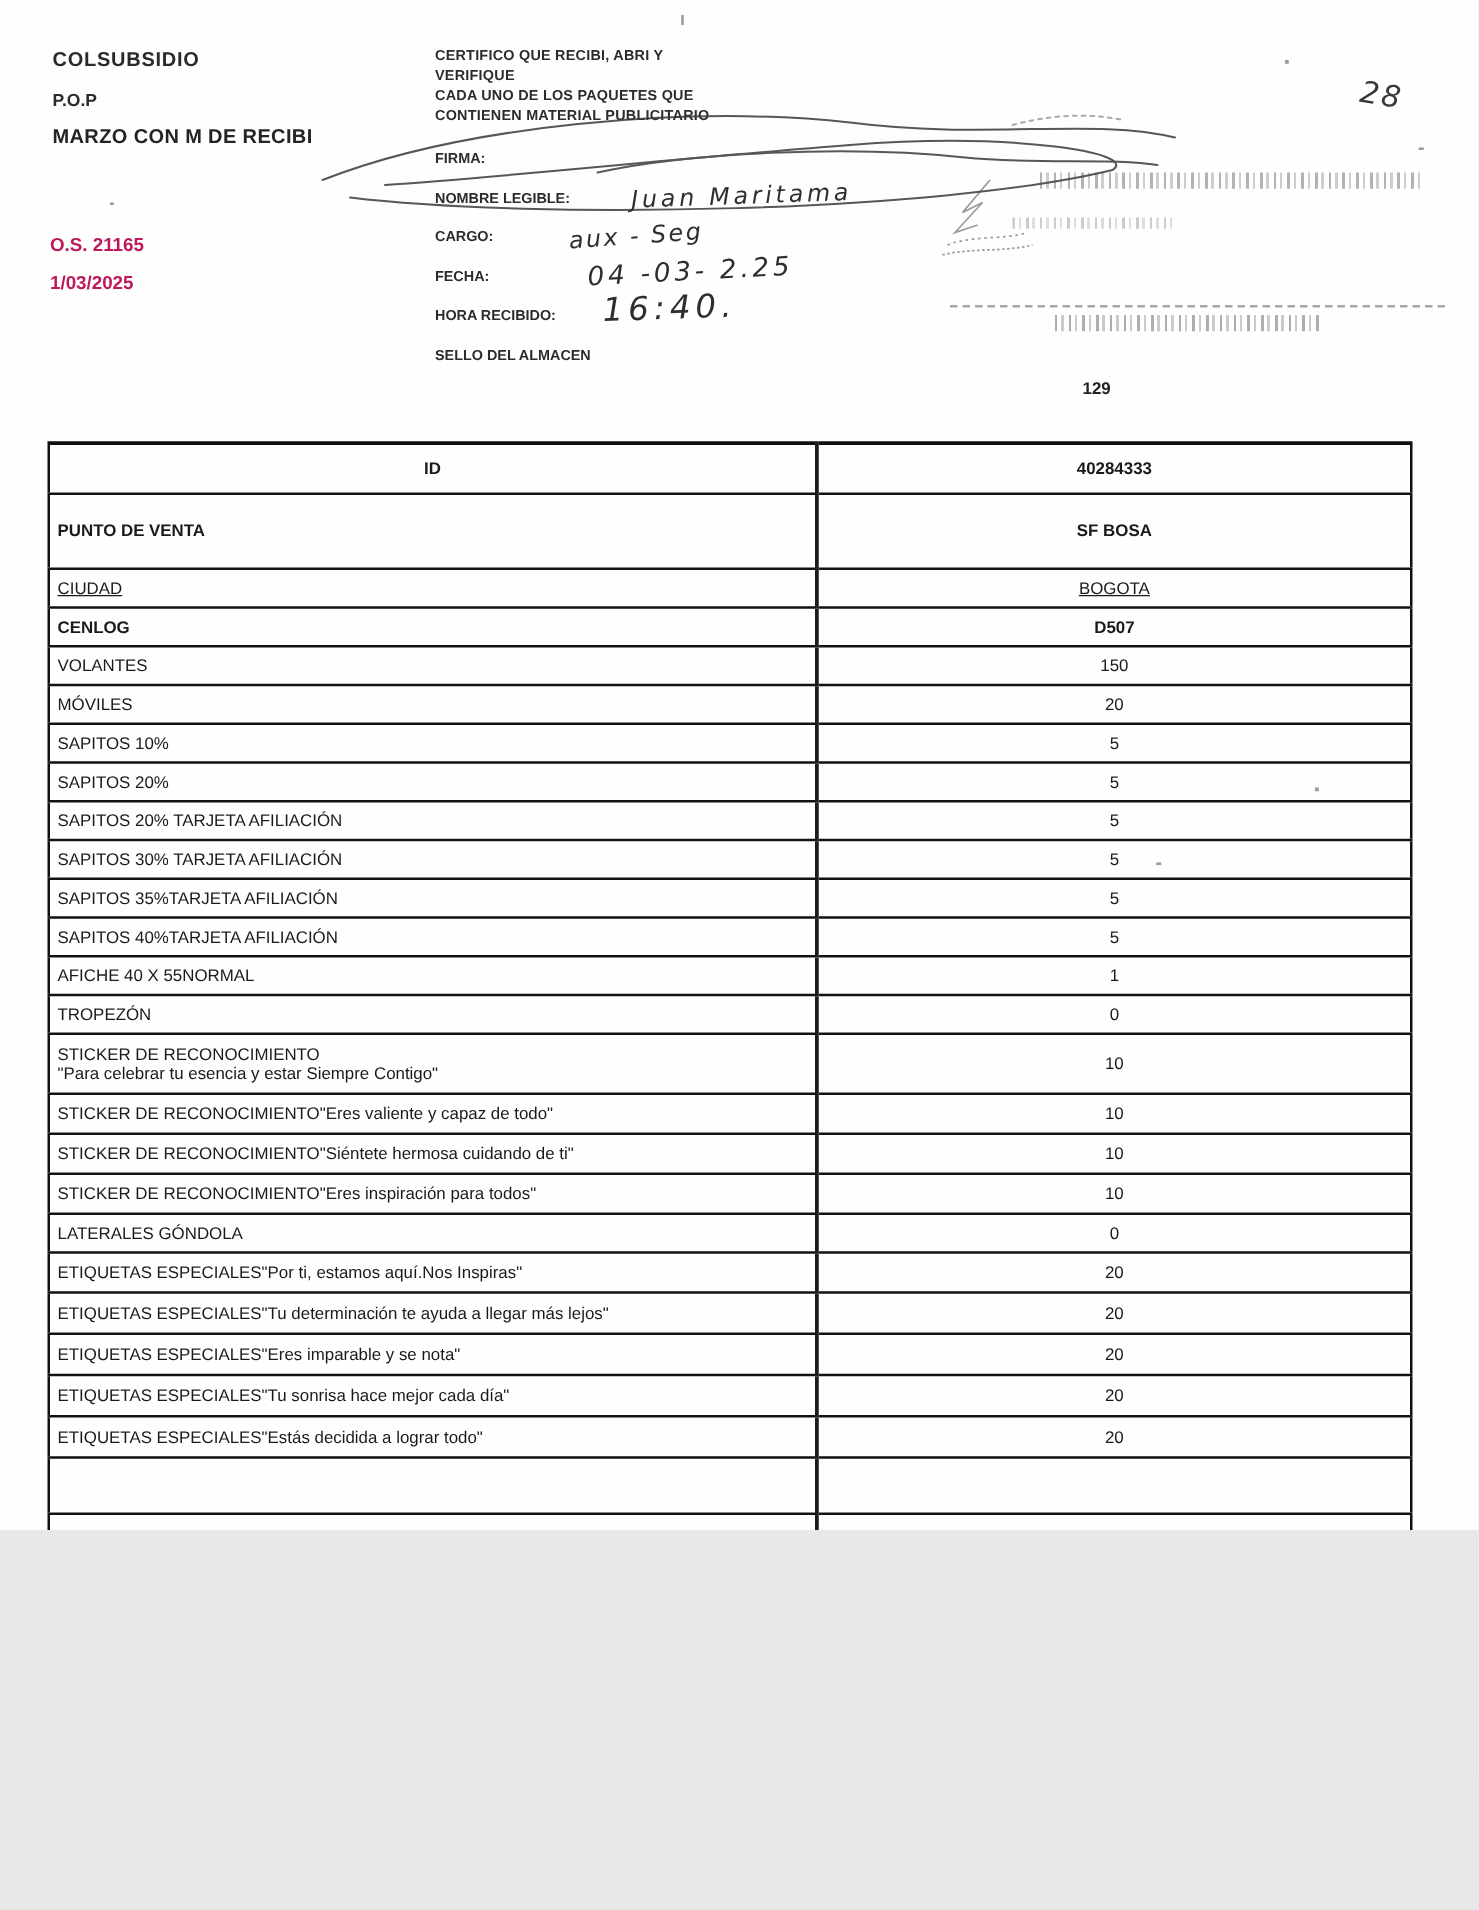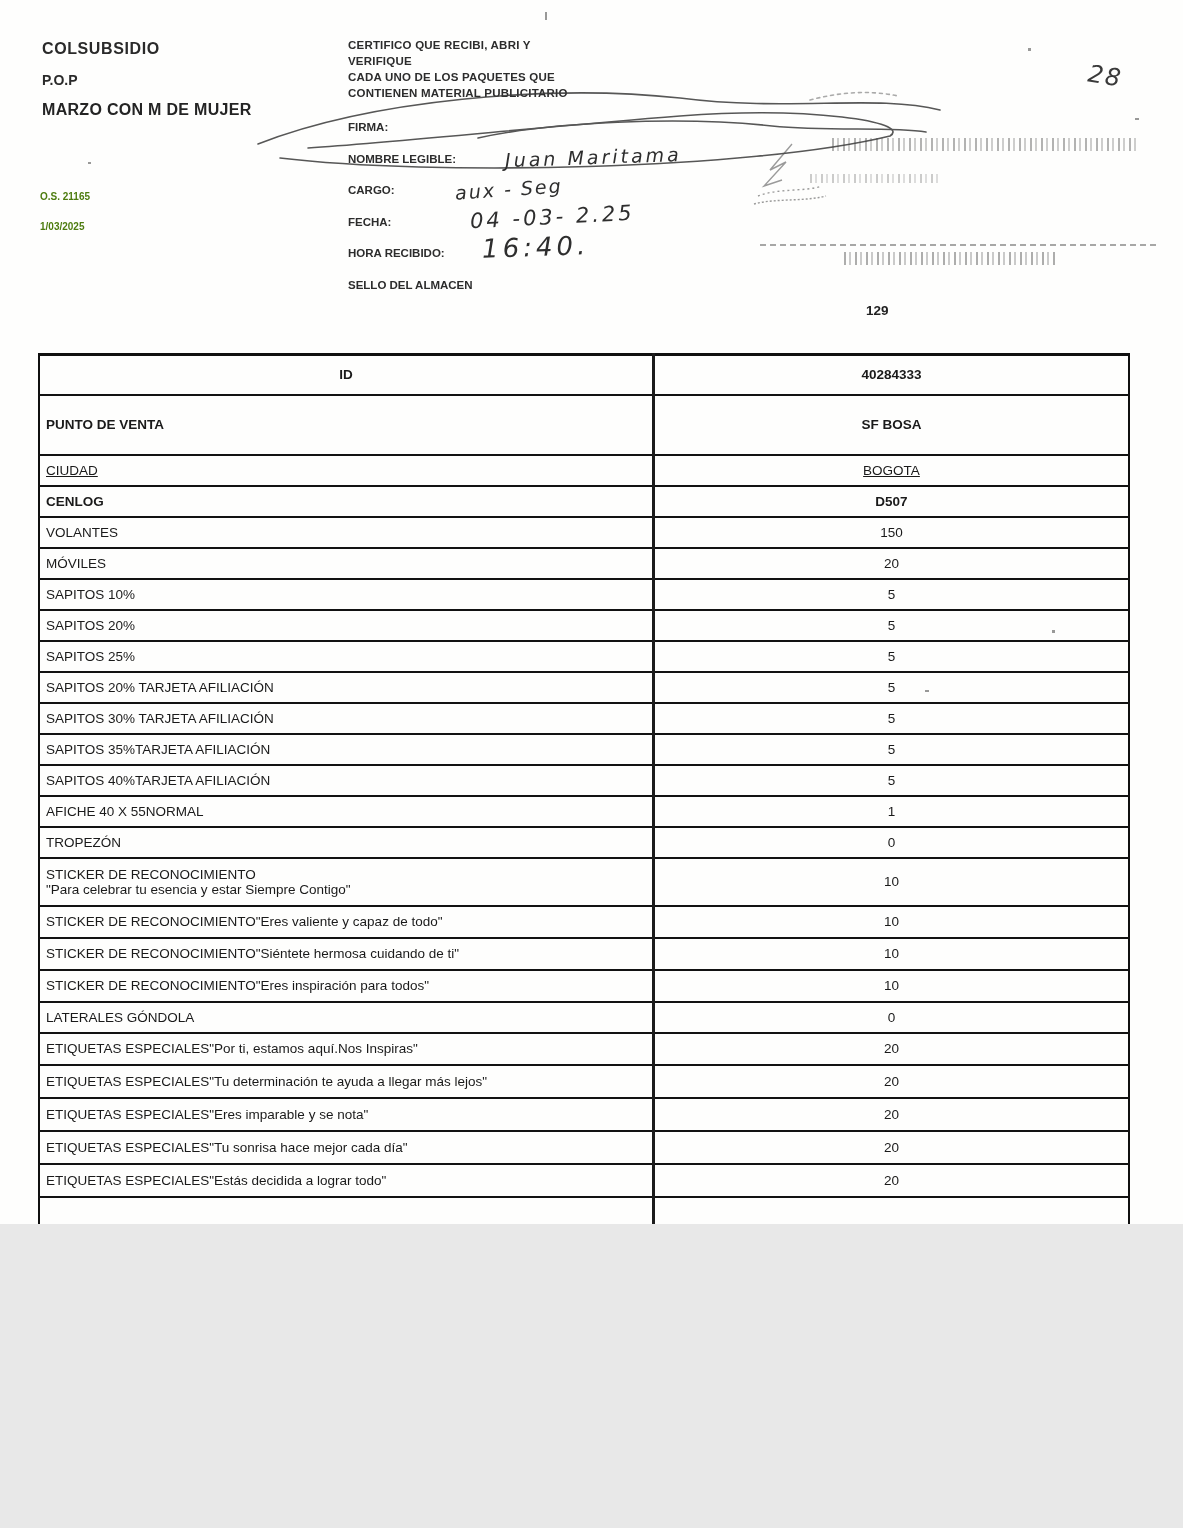--- a/index.html
+++ b/index.html
@@ -6,21 +6,21 @@
   .page{
     position:relative;width:1183px;height:1224px;background:#fefefd;
     font-family:"Liberation Sans", sans-serif;color:#161616;overflow:hidden;
     margin:0 auto;
   }
   
   .hdr-left{position:absolute;left:42px;top:40px;}
   .company{font-size:16px;font-weight:bold;letter-spacing:.6px;color:#2a2a2a;}
   .pop{font-size:14px;font-weight:bold;margin-top:14px;color:#2a2a2a;}
   .campaign{font-size:16px;font-weight:bold;margin-top:13px;letter-spacing:.3px;color:#242424;}
-  .os-block{position:absolute;left:40px;top:182px;font-size:10px;font-weight:bold;line-height:30px;color:#4d7c0f;}
+  .os-block{position:absolute;left:40px;top:182px;font-size:15px;font-weight:bold;line-height:30px;color:#be185d;}
   
   .cert{position:absolute;left:348px;top:37px;font-size:11.5px;font-weight:bold;line-height:16px;letter-spacing:.2px;color:#2c2c2c;}
   .fields{position:absolute;left:348px;top:121px;}
   .field-row{height:31.6px;font-size:11.5px;font-weight:bold;color:#2c2c2c;}
   
   .hw{position:absolute;font-family:"DejaVu Sans", cursive;font-style:italic;color:#2e2e2e;white-space:nowrap;}
   .hw-nombre{left:505px;top:146px;font-size:19px;transform:rotate(-2deg);letter-spacing:3px;}
   .hw-cargo{left:455px;top:178px;font-size:19px;transform:rotate(-4deg);letter-spacing:2px;}
   .hw-fecha{left:470px;top:205px;font-size:21px;transform:rotate(-3deg);letter-spacing:3px;}
   .hw-hora{left:482px;top:232px;font-size:26px;transform:rotate(-2deg);letter-spacing:4px;}
@@ -55,21 +55,21 @@
   .speck{position:absolute;background:#555;opacity:.6;}
 </style>
 </head>
 <body>
 
 <div class="page">
 
   <div class="hdr-left">
     <div class="company">COLSUBSIDIO</div>
     <div class="pop">P.O.P</div>
-    <div class="campaign">MARZO CON M DE MUJER</div>
+    <div class="campaign">MARZO CON M DE RECIBI</div>
   </div>
   <div class="os-block">
     <div>O.S. 21165</div>
     <div>1/03/2025</div>
   </div>
 
   <div class="cert">
     <div>CERTIFICO QUE RECIBI, ABRI Y</div>
     <div>VERIFIQUE</div>
     <div>CADA UNO DE LOS PAQUETES QUE</div>
@@ -144,24 +144,20 @@
         </tr>
         <tr style="height: 31px;">
           <td class="lbl">SAPITOS 10%</td>
           <td class="val">5</td>
         </tr>
         <tr style="height: 31px;">
           <td class="lbl">SAPITOS 20%</td>
           <td class="val">5</td>
         </tr>
         <tr style="height: 31px;">
-          <td class="lbl">SAPITOS 25%</td>
-          <td class="val">5</td>
-        </tr>
-        <tr style="height: 31px;">
           <td class="lbl">SAPITOS 20% TARJETA AFILIACIÓN</td>
           <td class="val">5</td>
         </tr>
         <tr style="height: 31px;">
           <td class="lbl">SAPITOS 30% TARJETA AFILIACIÓN</td>
           <td class="val">5</td>
         </tr>
         <tr style="height: 31px;">
           <td class="lbl">SAPITOS 35%TARJETA AFILIACIÓN</td>
           <td class="val">5</td>

